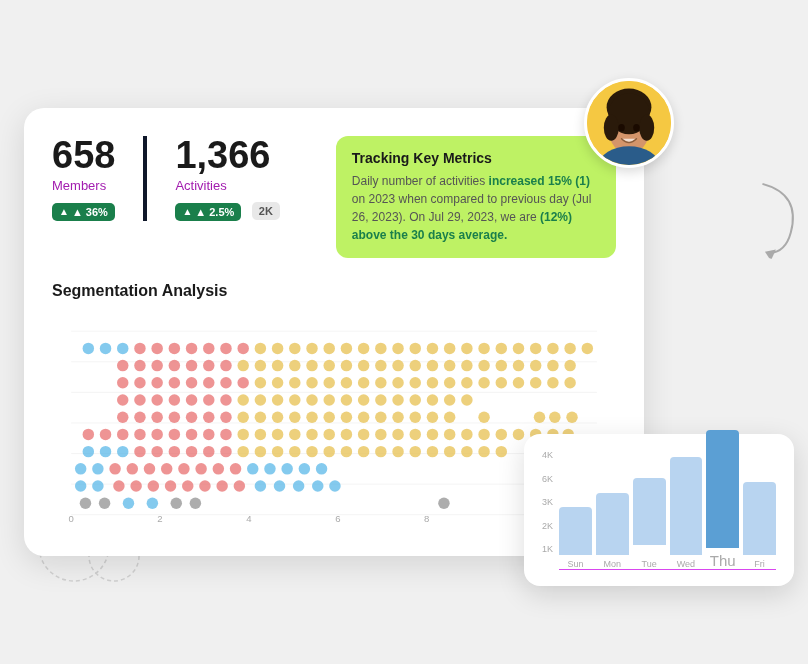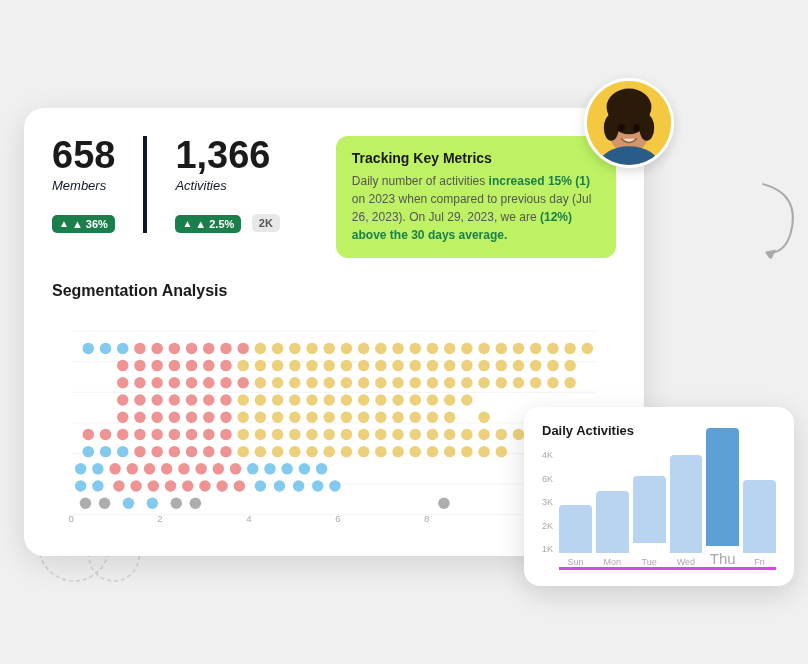--- a/index.html
+++ b/index.html
@@ -42,23 +42,22 @@
     }
     .metric-value {
       font-size: 38px;
       font-weight: 700;
       color: #1a1a1a;
       line-height: 1;
       margin-bottom: 4px;
     }
     .metric-label {
       font-size: 13px;
-      color: #0f172a;
-      margin-bottom: 20px;
-      font-style: italic;
+      color: #a21caf;
+      margin-bottom: 8px;
     }
     .badge-green {
       display: inline-flex;
       align-items: center;
       gap: 3px;
       background: #1a7f4b;
       color: #fff;
       font-size: 11px;
       font-weight: 600;
       padding: 3px 7px;
@@ -457,33 +456,32 @@
         <text x="20" y="210" font-size="10" fill="#aaa" text-anchor="middle">0</text>
         <text x="113" y="210" font-size="10" fill="#aaa" text-anchor="middle">2</text>
         <text x="206" y="210" font-size="10" fill="#aaa" text-anchor="middle">4</text>
         <text x="299" y="210" font-size="10" fill="#aaa" text-anchor="middle">6</text>
         <text x="392" y="210" font-size="10" fill="#aaa" text-anchor="middle">8</text>
       </svg>
     </div>
   </div>
 
   <div class="daily-card">
-    <div class="daily-title">Daily Activities</div>
     <div style="display:flex; gap:6px;">
 
       <div style="display:flex; flex-direction:column; justify-content:space-between; height:120px; padding-bottom:16px;">
         <span style="font-size:9px;color:#aaa;">4K</span>
         <span style="font-size:9px;color:#aaa;">6K</span>
         <span style="font-size:9px;color:#aaa;">3K</span>
         <span style="font-size:9px;color:#aaa;">2K</span>
         <span style="font-size:9px;color:#aaa;">1K</span>
       </div>
 
       <div style="flex:1;">
-        <div id="bar-chart-container" style="display:flex; align-items:flex-end; height:120px; gap:4px; border-bottom:3px solid #d946ef; padding-bottom:0;">
+        <div id="bar-chart-container" style="display:flex; align-items:flex-end; height:120px; gap:4px; border-bottom:1px solid #d946ef; padding-bottom:0;">
 
         <div style="display: flex; flex-direction: column; align-items: center; flex: 1 1 0%;">
               <div style="width: 100%; height: 48px; border-radius: 4px 4px 0px 0px; background: rgb(184, 212, 240);"></div>
               <div style="font-size: 9px; color: rgb(170, 170, 170); margin-top: 4px;">Sun</div>
             </div>
             <div style="display: flex; flex-direction: column; align-items: center; flex: 1 1 0%;">
               <div style="width: 100%; height: 62px; border-radius: 4px 4px 0px 0px; background: rgb(184, 212, 240);"></div>
               <div style="font-size: 9px; color: rgb(170, 170, 170); margin-top: 4px;">Mon</div>
             </div>
             <div style="display: flex; flex-direction: column; align-items: center; flex: 1 1 0%;">

